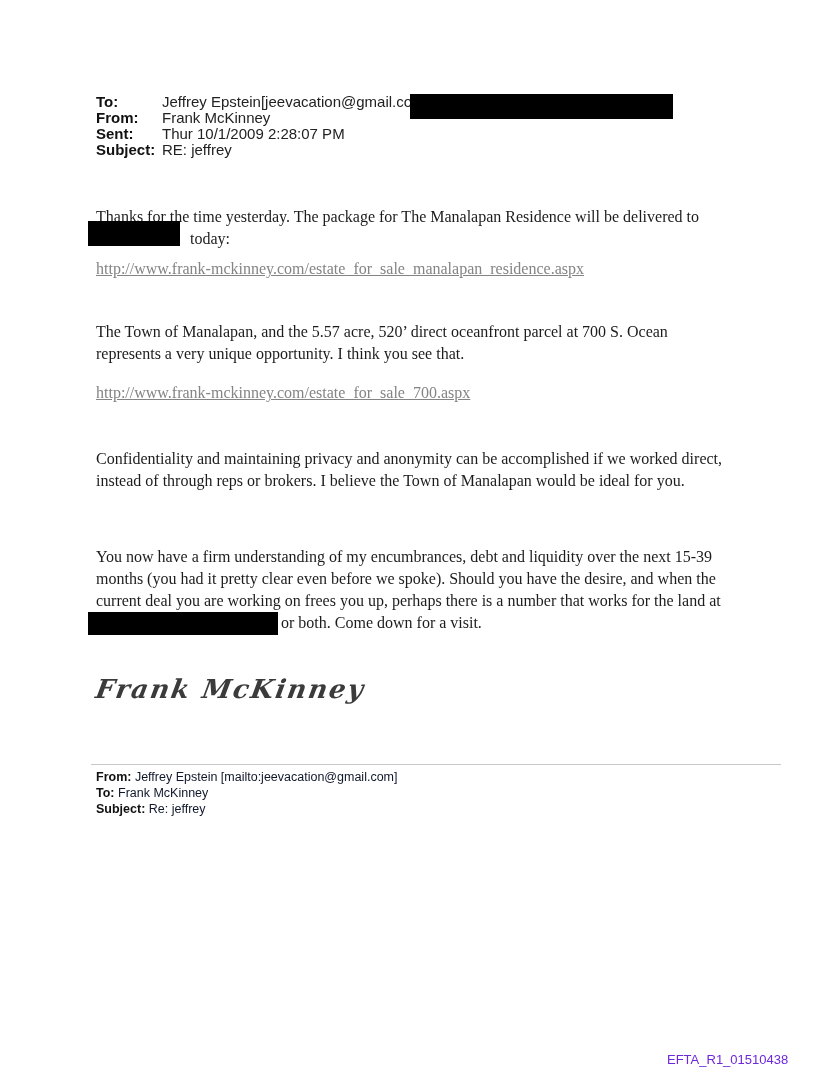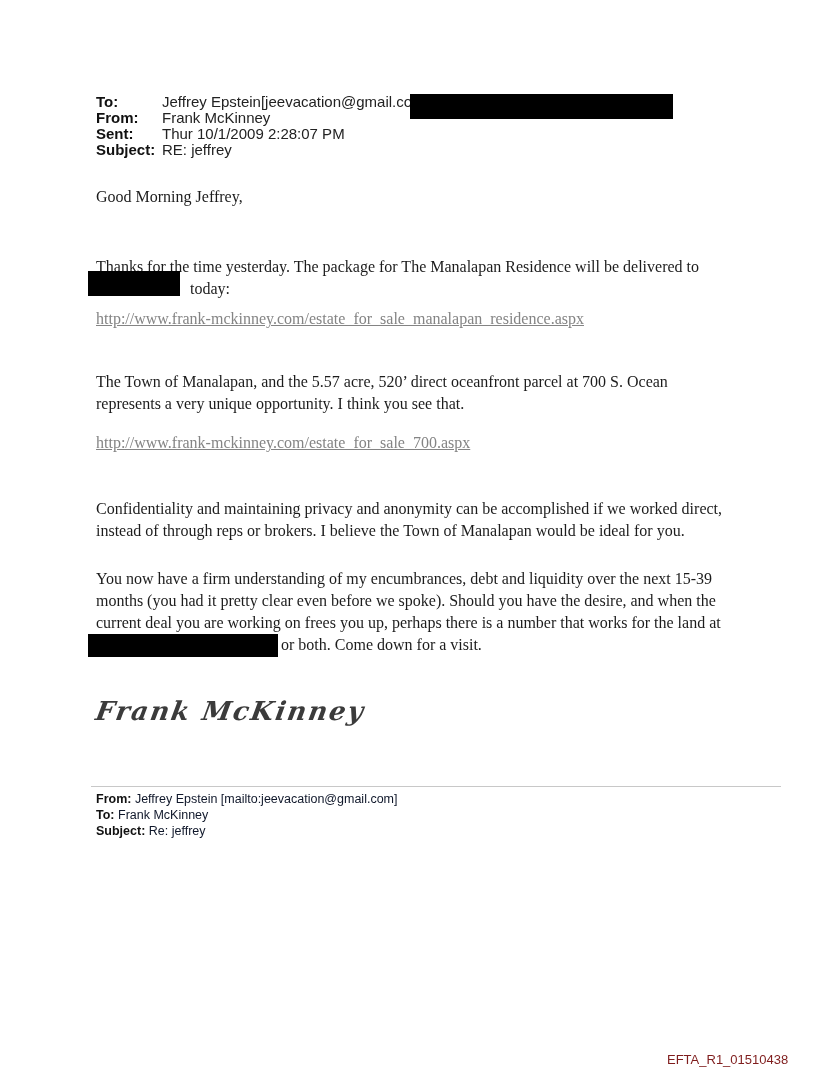--- a/index.html
+++ b/index.html
@@ -49,21 +49,21 @@
     line-height: 22px;
     position: relative;
   }
   .preline { white-space: pre-line; }
   .greeting   { margin-top: 28px; }
   .para-1     { margin-top: 48px; }
   .link-line-1{ margin-top: 8px;  }
   .para-2     { margin-top: 41px; }
   .link-line-2{ margin-top: 17px; }
   .para-3     { margin-top: 44px; }
-  .para-4     { margin-top: 26px; }
+  .para-4     { margin-top: 54px; }
   .para-5     { margin-top: 45px; }
 
   .body-link {
     color: #848484;
     text-decoration: underline;
     font-size: 16px;
     line-height: 22px;
   }
   .redact-inline-1 {
     position: absolute;
@@ -116,21 +116,21 @@
   .rlabel { font-weight: bold; }
   .rvalue { font-weight: normal; color: #0f172a; }
 
   
   .footer-id {
     position: absolute;
     left: 667px;
     top: 1052px;
     font-family: "Liberation Sans", sans-serif;
     font-size: 13px;
-    color: #7f1d1d;
+    color: #6d28d9;
   }
 </style>
 </head>
 <body>
 
 <div class="content">
 
   <div class="email-header">
     <div class="hrow">
       <span class="hlabel">To:</span><span class="hvalue">Jeffrey Epstein[jeevacation@gmail.com];</span>
@@ -140,21 +140,20 @@
     </div>
     <div class="hrow">
       <span class="hlabel">Sent:</span><span class="hvalue">Thur 10/1/2009 2:28:07 PM</span>
     </div>
     <div class="hrow">
       <span class="hlabel">Subject:</span><span class="hvalue">RE: jeffrey</span>
     </div>
     <span class="redaction hdr-redaction"></span>
   </div>
 
-  <p class="para greeting">Good Morning Jeffrey,</p>
 
   <p class="para para-1">
     <span>Thanks for the time yesterday. The package for The Manalapan Residence will be delivered to</span><br>
     <span class="redaction redact-inline-1"></span><span class="after-redact-1">today:</span>
   </p>
 
   <div class="link-line-1">
     <a href="#" class="body-link">http://www.frank-mckinney.com/estate_for_sale_manalapan_residence.aspx</a>
   </div>
 

